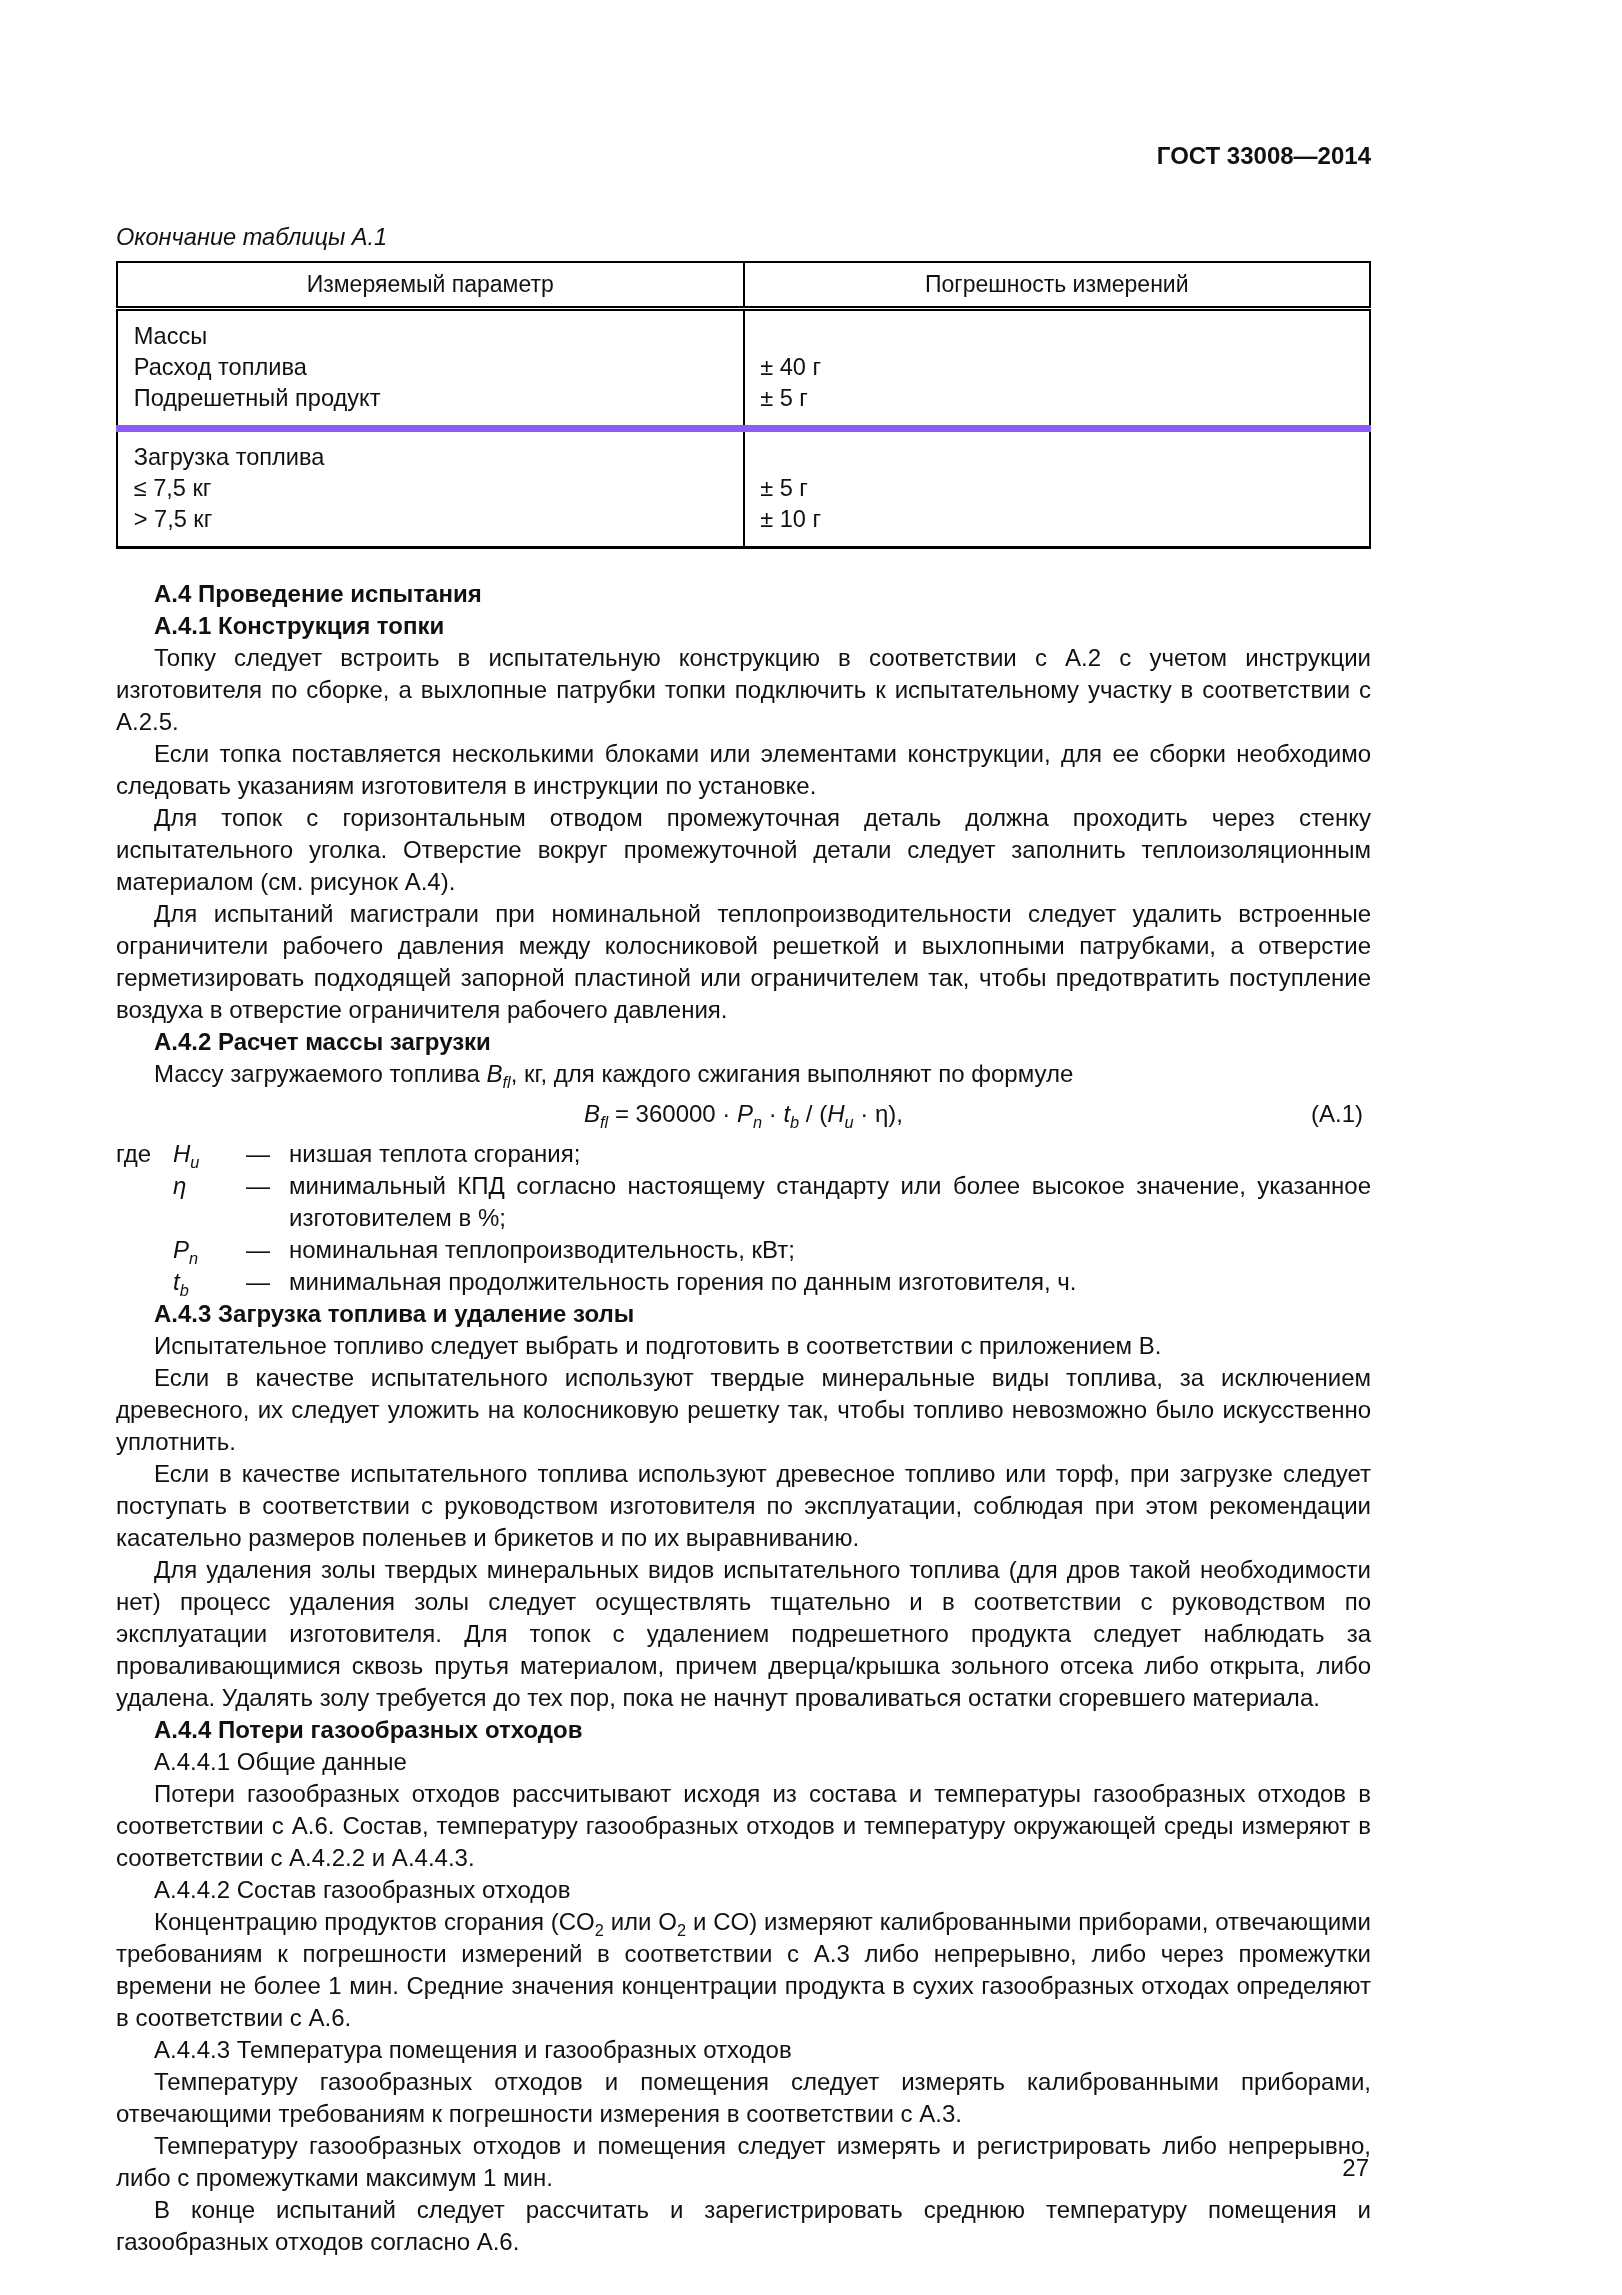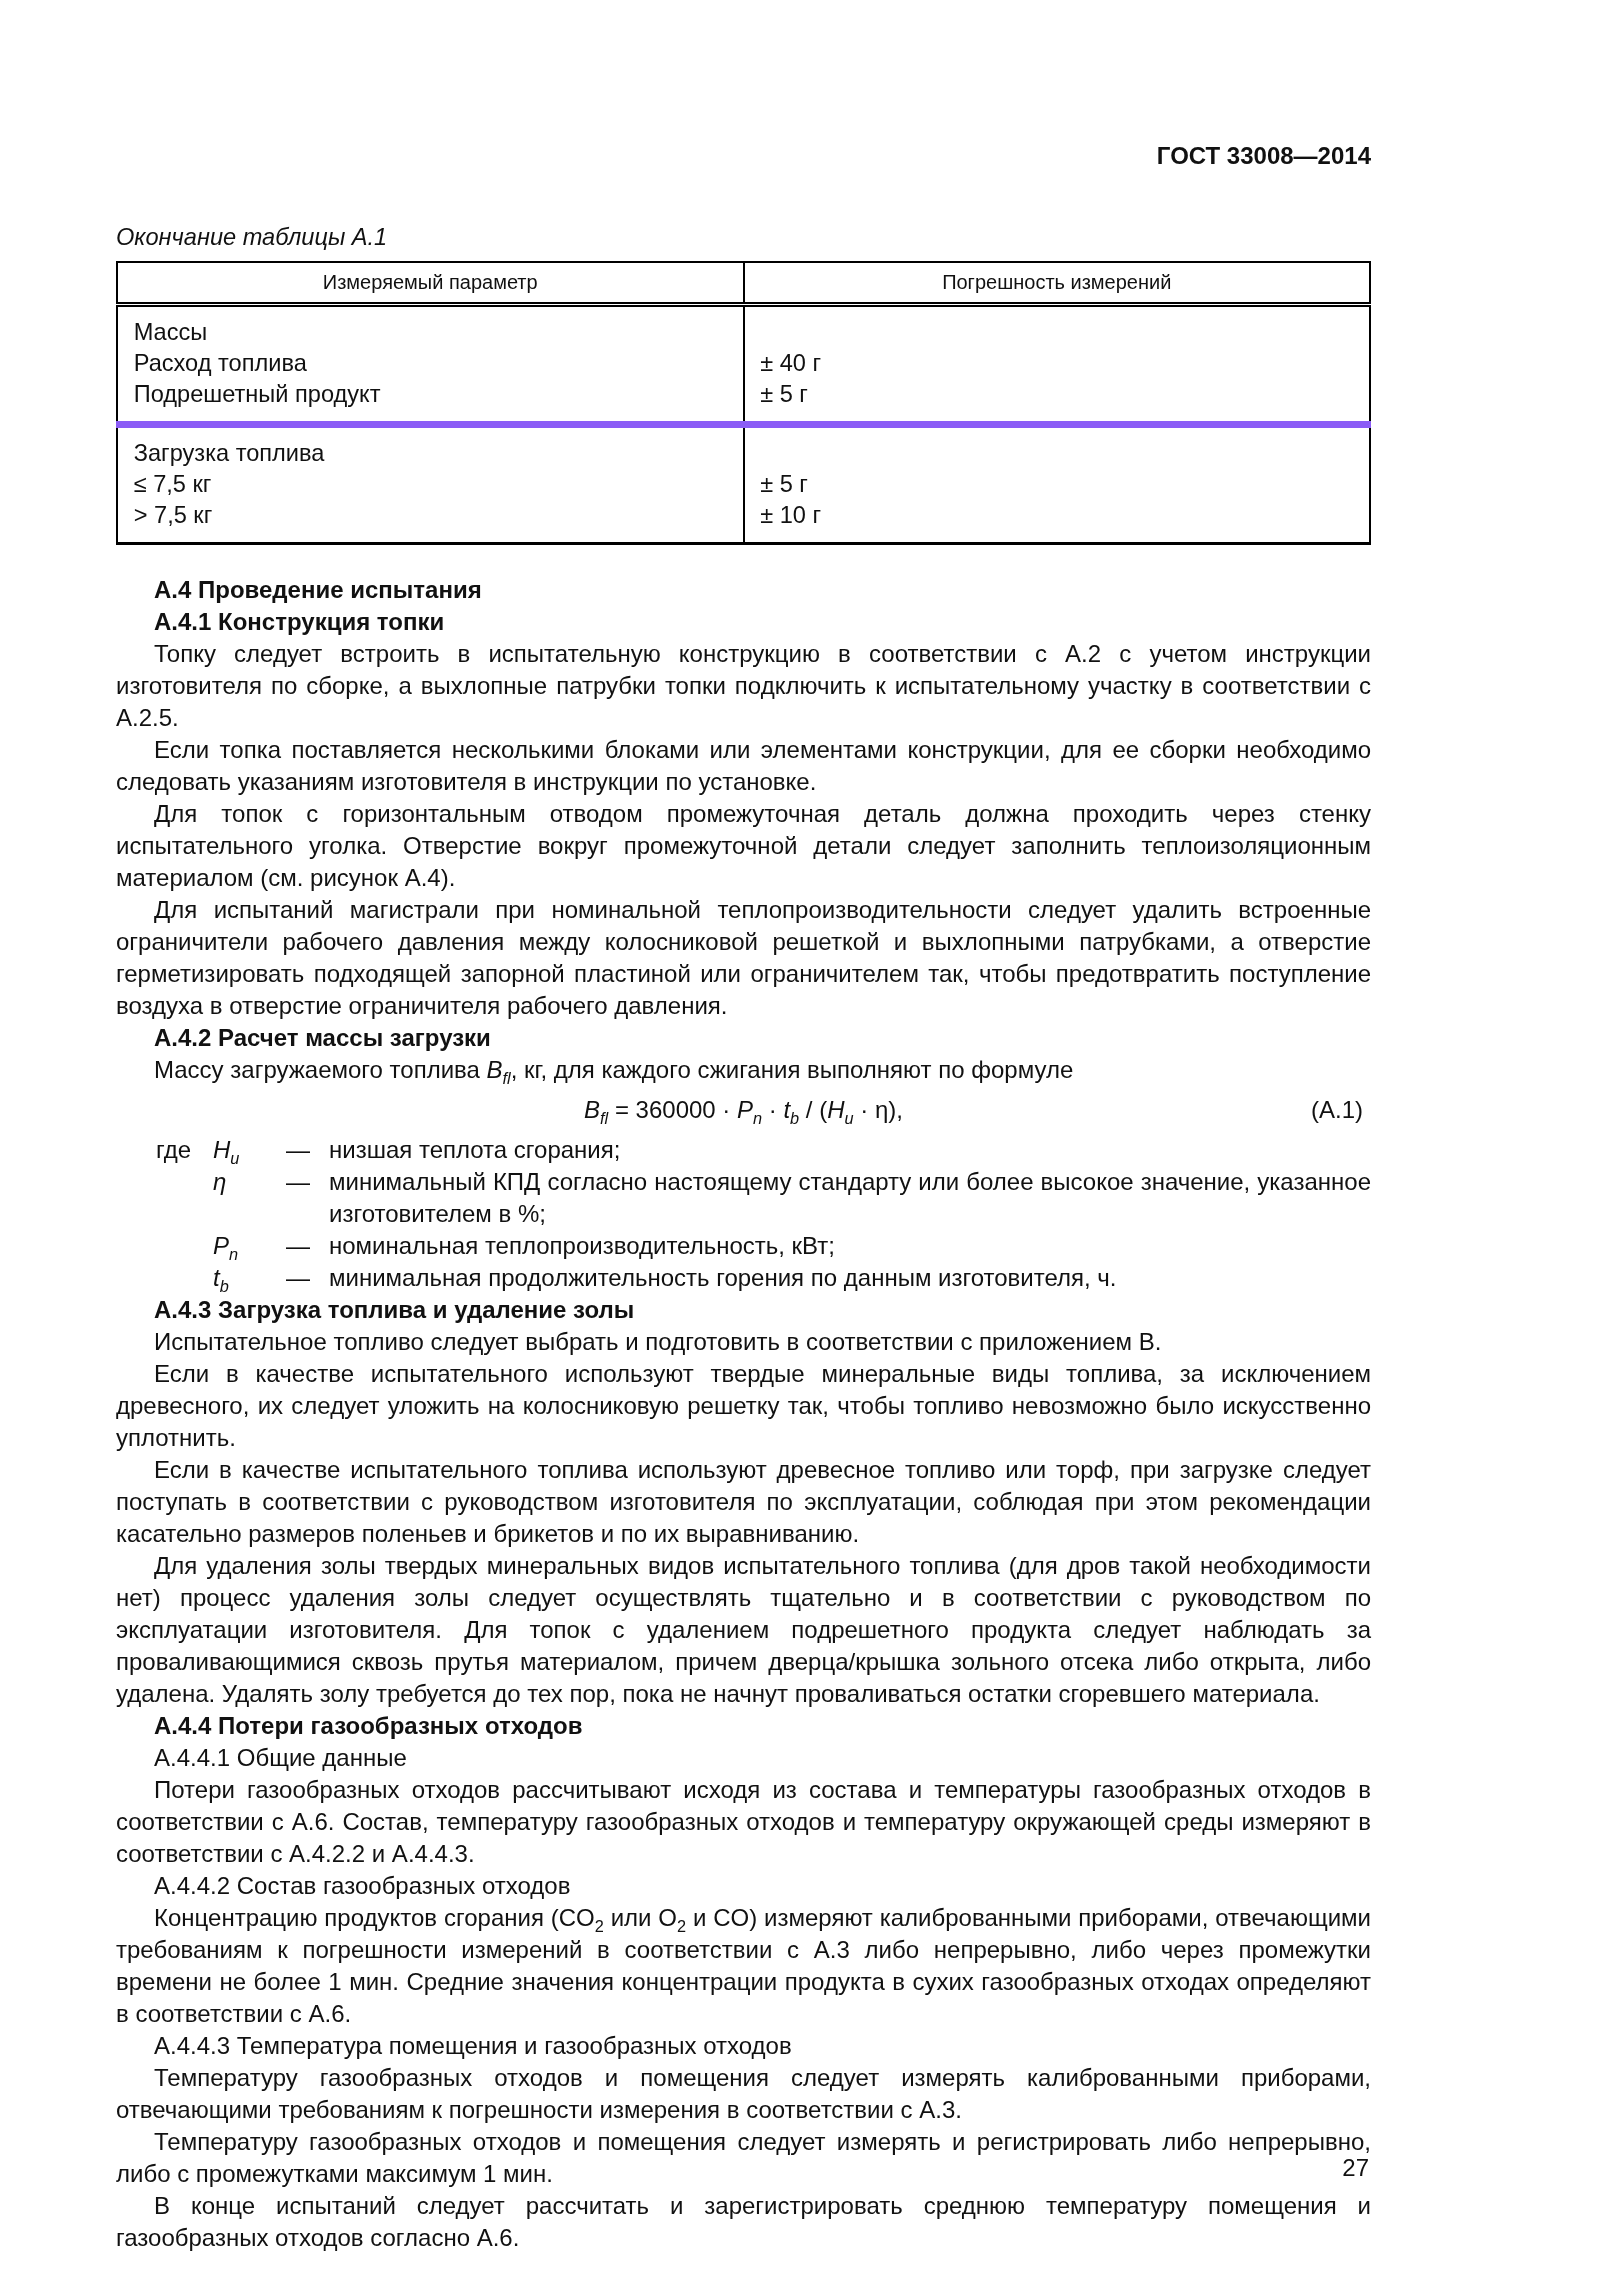--- a/index.html
+++ b/index.html
@@ -38,21 +38,21 @@
     border-collapse: collapse;
     border: 2px solid #000;
     border-bottom-width: 3.3px;
     font-size: 23.6px;
   }
   table.gost th {
     font-weight: normal;
     text-align: center;
     padding: 7.9px 13px;
     border-bottom: 5.2px double #000;
-    font-size: 20px;
+    font-size: 23px;
   }
   table.gost td {
     vertical-align: top;
     padding: 10.5px 15.7px;
   }
   table.gost th + th,
   table.gost td + td {
     border-left: 2px solid #000;
   }
   table.gost tr.row-sep td {
@@ -95,21 +95,20 @@
     right: 8px;
     top: 0;
   }
   .where {
     margin: 0;
   }
   .where-row {
     display: grid;
     grid-template-columns: 57px 73px 43px 1fr;
     align-items: baseline;
-    margin-left: 40px;
   }
   .w-text {
     text-align: justify;
   }
   .page-number {
     position: absolute;
     top: 2154px;
     right: 120px;
     font-size: 24px;
   }

